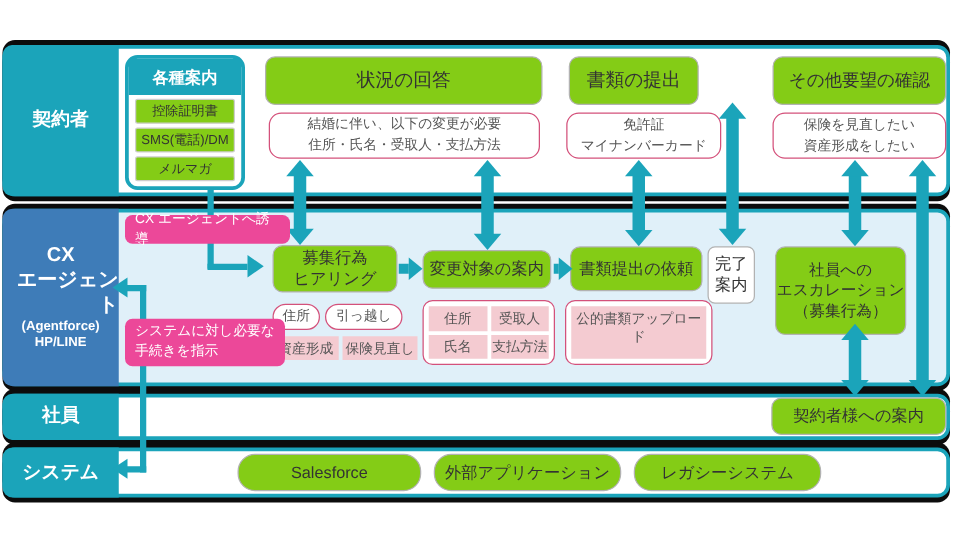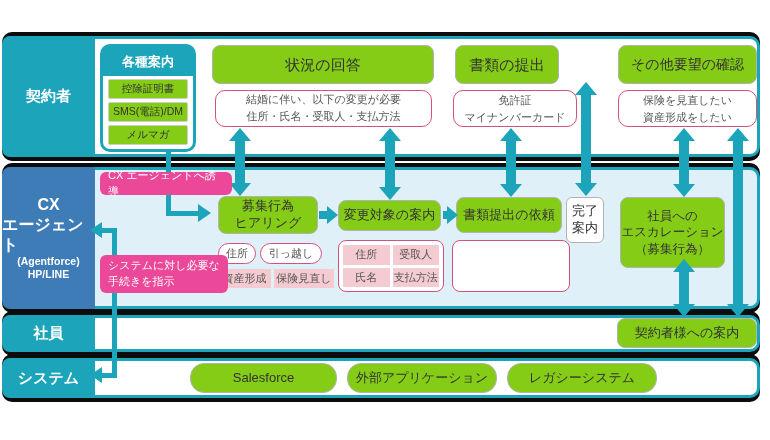--- a/index.html
+++ b/index.html
@@ -10,21 +10,21 @@
   }
   .lane {
     position: absolute; left: 2px; width: 758px;
     border: 3px solid #1BA4BA; border-radius: 10px; background: #fff;
     box-shadow: 0 4px 0 #0C0C0C, 0 -4px 0 #0C0C0C; z-index: 1;
   }
   .lane-label {
     position: absolute; left: 2px; width: 93px; background: #1BA4BA;
     border-radius: 8px 0 0 8px; color: #fff; font-weight: bold;
     display: flex; flex-direction: column; align-items: center; justify-content: center;
-    text-align: left; z-index: 2; font-size: 15px; line-height: 1.25;
+    text-align: right; z-index: 2; font-size: 15px; line-height: 1.25;
   }
   .lane-label .sub { font-size: 10.5px; font-weight: bold; }
   .ghead {
     position: absolute; background: #84cc16; border: 1px solid #B2B2B2;
     border-radius: 8px; color: #333;
     display: flex; flex-direction: column; align-items: center; justify-content: center;
     text-align: center; z-index: 3; line-height: 1.3;
   }
   .wbox { background: #FAFAFA; border-radius: 6px; }
   .pnote {
@@ -175,20 +175,21 @@
     </div>
 
     <div class="pframe" style="left:338px; top:240px; width:106px; height:52px; grid-template-columns:1fr 1fr;">
       <div class="chip">住所</div>
       <div class="chip">受取人</div>
       <div class="chip">氏名</div>
       <div class="chip">支払方法</div>
     </div>
 
     <div class="pframe" style="left:452px; top:240px; width:118px; height:52px; grid-template-columns:1fr;">
+      <div class="chip">公的書類アップロード</div>
     </div>
   </div>
 
   <div>
     <div class="ghead" style="left:617px; top:318px; width:140px; height:30px; font-size:13px;">
       <span>契約者様への案内</span>
     </div>
   </div>
 
   <div>

